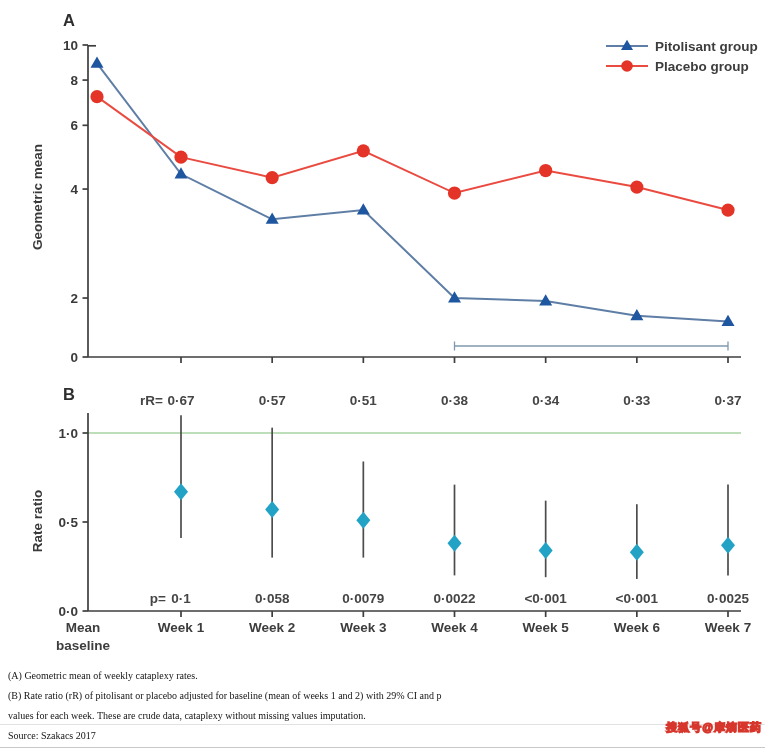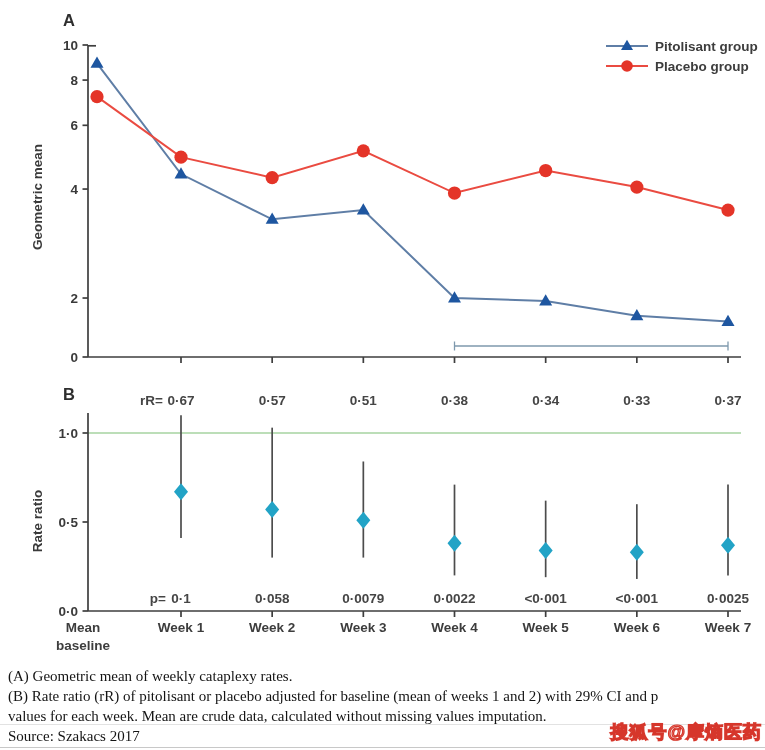--- a/index.html
+++ b/index.html
@@ -2,25 +2,25 @@
 <html><head>
 <meta charset="utf-8">
 <style>
   html,body{margin:0;padding:0;background:#ffffff;}
   .page{position:relative;width:765px;height:750px;background:#fff;overflow:hidden;
         font-family:"Liberation Sans","DejaVu Sans",sans-serif;}
   svg{position:absolute;left:0;top:0;}
   svg text{font-family:"Liberation Sans","DejaVu Sans",sans-serif;}
   .caption{position:absolute;left:8px;top:666px;width:745px;
            font-family:"Liberation Serif","DejaVu Serif",serif;
-           font-size:15px;color:#141414;}
+           font-size:10px;color:#141414;}
   .cap-line{line-height:20px;white-space:nowrap;}
   .divider{position:absolute;left:0;width:765px;height:0;border-top:1px solid #e2e2e2;}
   .divider.bottom{border-top:1.5px solid #c8c8c8;}
-  .watermark{position:absolute;right:3px;top:720px;font-size:18px;font-weight:bold;
+  .watermark{position:absolute;right:3px;top:720px;font-size:11px;font-weight:bold;
              letter-spacing:1px;color:rgba(255,255,255,0.92);
              -webkit-text-stroke:1.2px #d6362b;text-shadow:0 0 1px #d6362b;}
 </style>
 </head>
 <body>
 
 <div class="page">
 
   <svg id="fig" width="765" height="660" viewBox="0 0 765 660">
       <text x="63" y="26" fill="#2e2e2e" font-size="16.5" font-weight="bold">A</text>
@@ -129,21 +129,21 @@
       <text x="728" y="405" fill="#454545" font-size="13.5" text-anchor="middle" font-weight="600">0·37</text>
       <text x="728" y="603" fill="#454545" font-size="13.5" text-anchor="middle" font-weight="600">0·0025</text>
       <text x="728" y="632" fill="#3d3d3d" font-size="13.5" text-anchor="middle" font-weight="600">Week 7</text>
       <text x="83" y="632" fill="#3d3d3d" font-size="13.5" text-anchor="middle" font-weight="600">Mean</text>
       <text x="83" y="650" fill="#3d3d3d" font-size="13.5" text-anchor="middle" font-weight="600">baseline</text>
     </svg>
 
   <div class="caption">
     <div class="cap-line">(A) Geometric mean of weekly cataplexy rates.</div>
     <div class="cap-line">(B) Rate ratio (rR) of pitolisant or placebo adjusted for baseline (mean of weeks 1 and 2) with 29% CI and p</div>
-    <div class="cap-line">values for each week. Mean are crude data, calculated without missing values imputation.</div>
+    <div class="cap-line">values for each week. These are crude data, cataplexy without missing values imputation.</div>
     <div class="cap-line">Source: Szakacs 2017</div>
   </div>
 
   <div class="divider" style="top:724px"></div>
   <div class="divider bottom" style="top:747px"></div>
 
   <div class="watermark">搜狐号@摩熵医药</div>
 
 </div>
 

